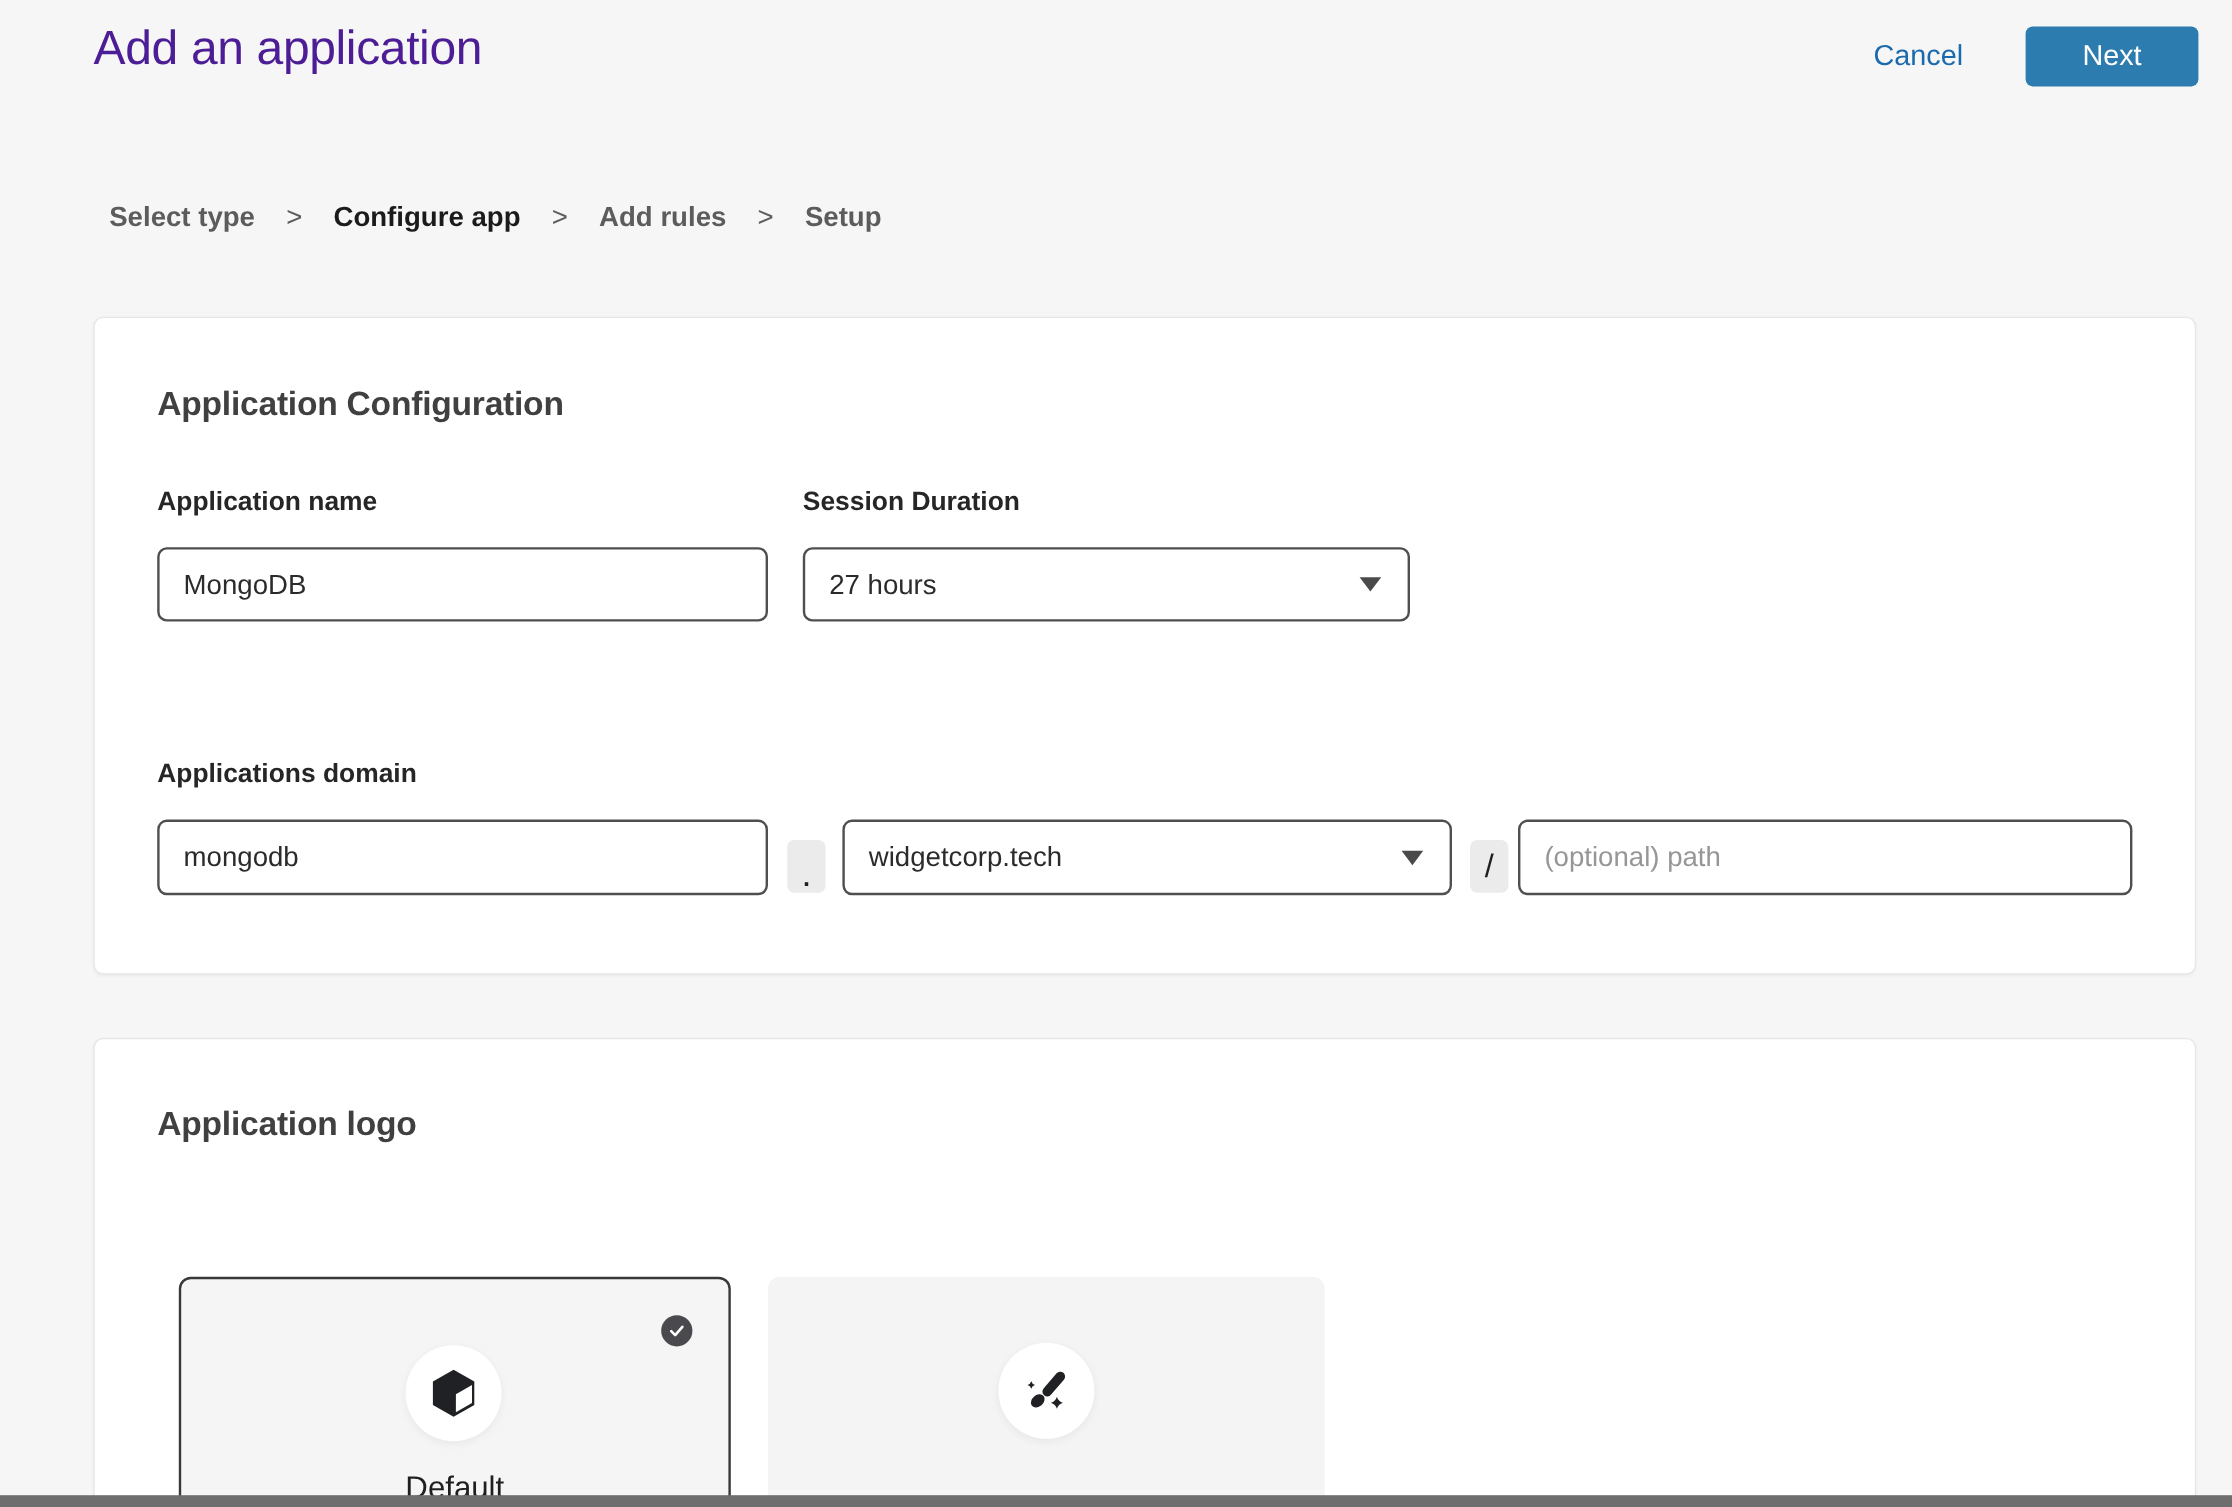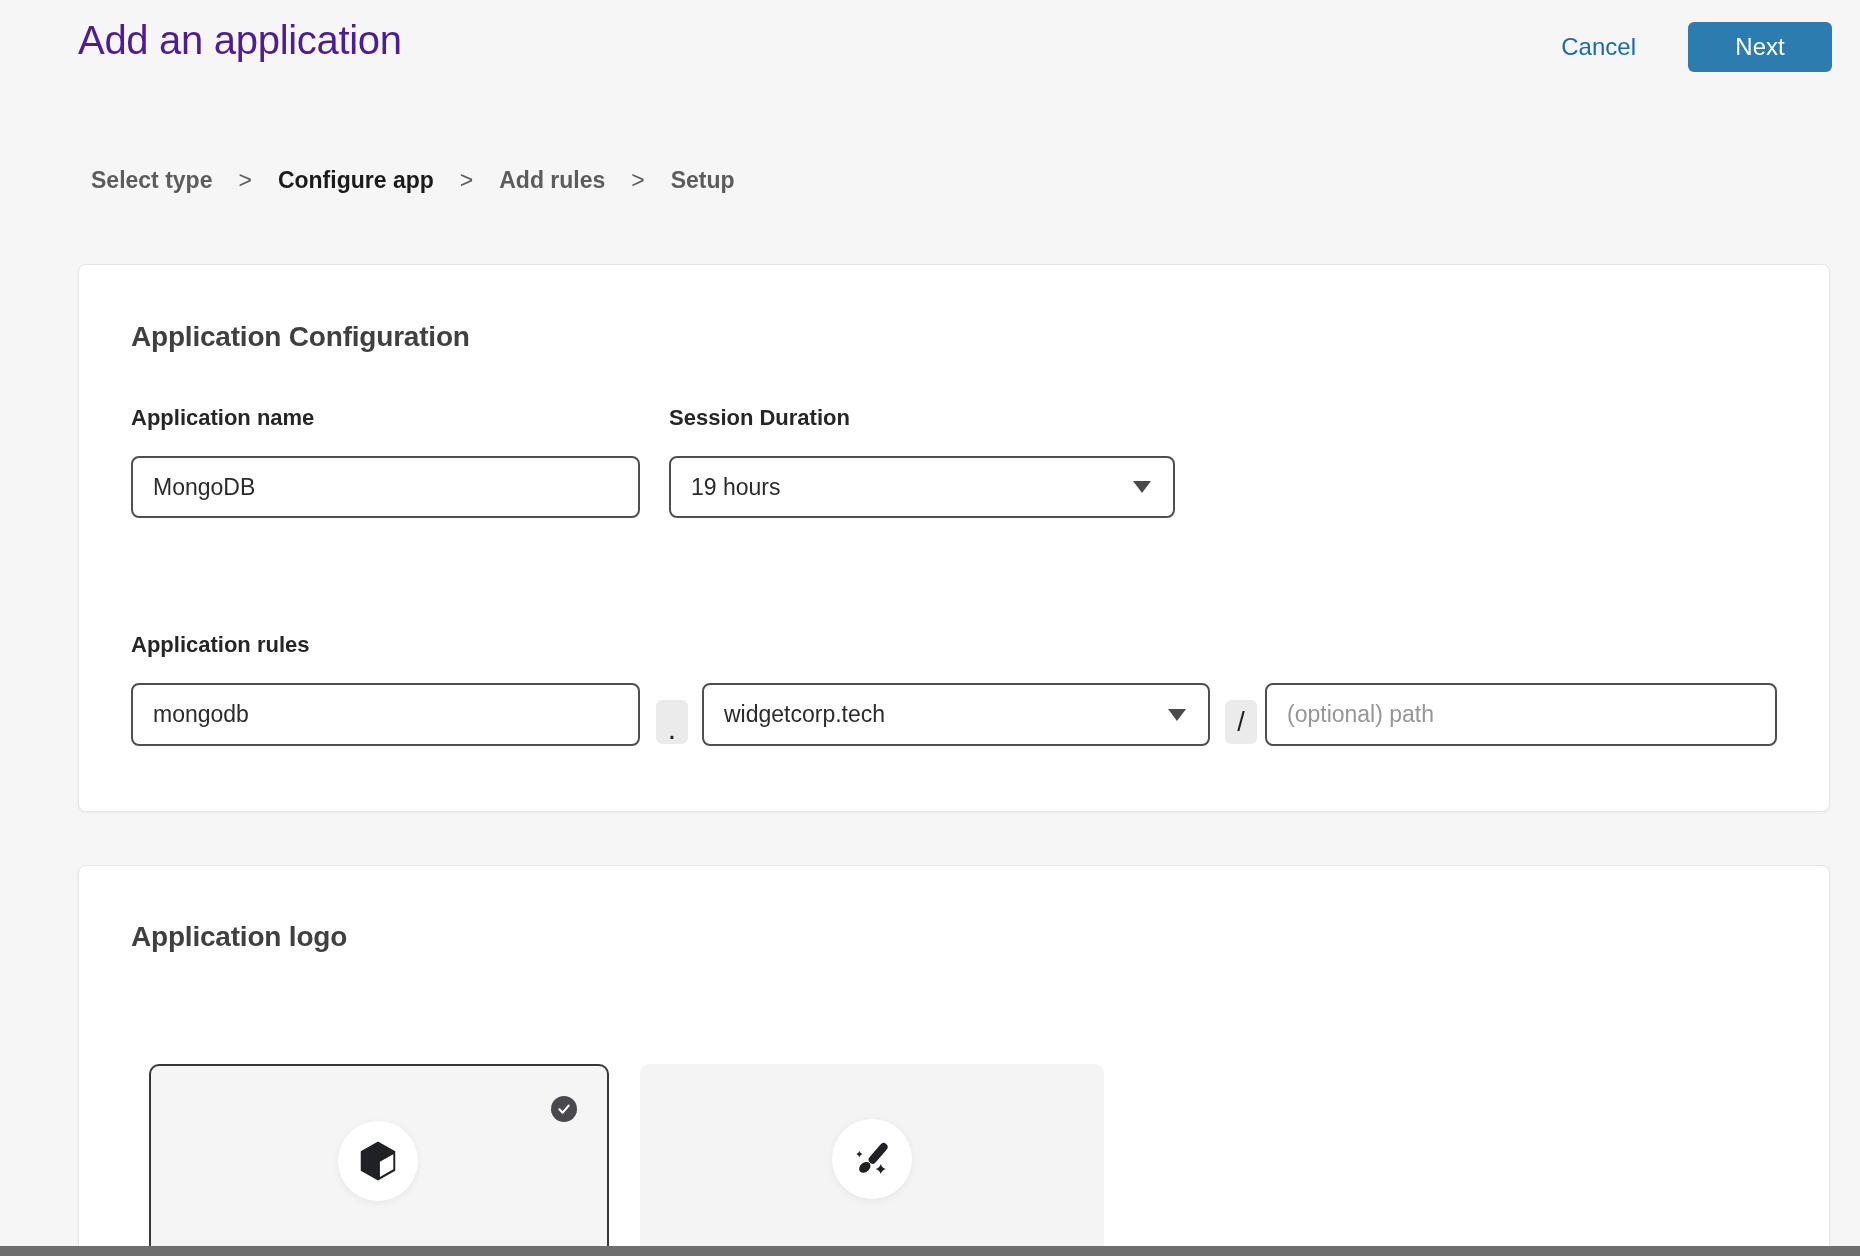--- a/index.html
+++ b/index.html
@@ -140,25 +140,25 @@
   </nav>
 
   <section class="card card-config">
     <h2 class="card-heading">Application Configuration</h2>
 
     <label class="field-label label-name">Application name</label>
     <input class="text-input input-name" type="text" value="MongoDB" style="">
 
     <label class="field-label label-session">Session Duration</label>
     <div class="select-box select-session">
-      <span>19 hours</span>
+      <span>27 hours</span>
       <span class="caret"></span>
     </div>
 
-    <label class="field-label label-domain">Application rules</label>
+    <label class="field-label label-domain">Applications domain</label>
     <input class="text-input input-subdomain" type="text" value="mongodb" style="">
     <span class="sep-box sep-dot">.</span>
     <div class="select-box select-domain">
       <span>widgetcorp.tech</span>
       <span class="caret"></span>
     </div>
     <span class="sep-box sep-slash">/</span>
     <input class="text-input input-path" type="text" placeholder="(optional) path" style="">
   </section>
 
@@ -170,20 +170,21 @@
         <svg width="16" height="16" viewBox="0 0 24 24">
           <polyline points="5,12.5 10,17.5 19,7" fill="none" stroke="#ffffff" stroke-width="3.2" stroke-linecap="round" stroke-linejoin="round"></polyline>
         </svg>
       </span>
       <span class="icon-circle">
         <svg width="46" height="46" viewBox="0 0 24 24">
           <path d="M12 1.8 L21 6.9 L21 17.1 L12 22.2 L3 17.1 L3 6.9 Z" fill="#202124"></path>
           <path d="M13 12.45 L20 8.45 L20 16.25 L13 20.3 Z" fill="#ffffff"></path>
         </svg>
       </span>
+      <span class="tile-label">Default</span>
     </div>
 
     <div class="logo-tile tile-custom">
       <span class="icon-circle">
         <svg width="42" height="42" viewBox="0 0 24 24">
           <path d="M12.4 12.4 L18.6 5.2" fill="none" stroke="#202124" stroke-width="4.6" stroke-linecap="round"></path>
           <ellipse cx="7.9" cy="16.8" rx="3.6" ry="2.7" transform="rotate(-40 7.9 16.8)" fill="#202124"></ellipse>
           <path d="M4.8 7.4 Q5.2 8.8 6.6 9.2 Q5.2 9.6 4.8 11 Q4.4 9.6 3 9.2 Q4.4 8.8 4.8 7.4 Z" fill="#202124"></path>
           <path d="M17 14.8 Q17.6 17 19.9 17.7 Q17.6 18.4 17 20.6 Q16.4 18.4 14.1 17.7 Q16.4 17 17 14.8 Z" fill="#202124"></path>
         </svg>

